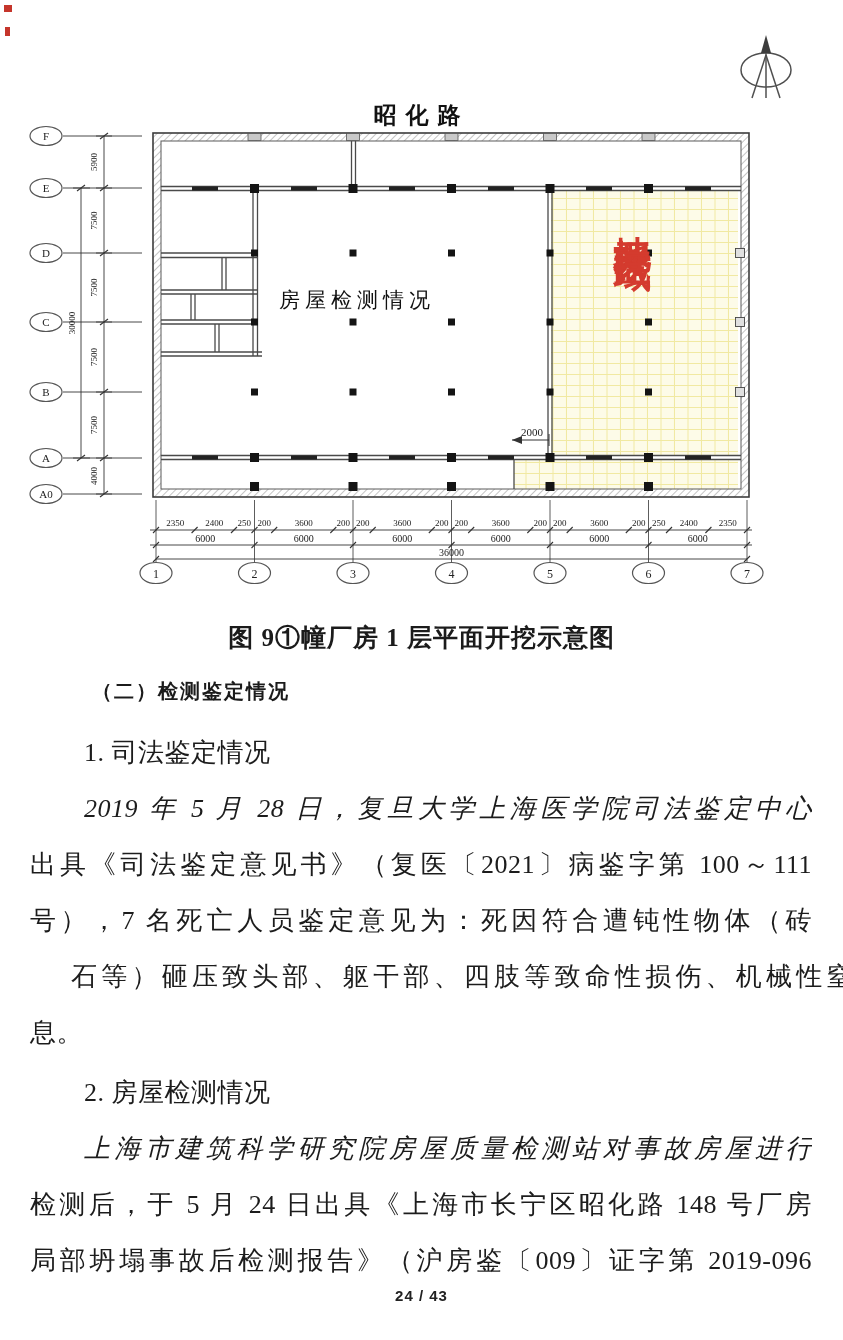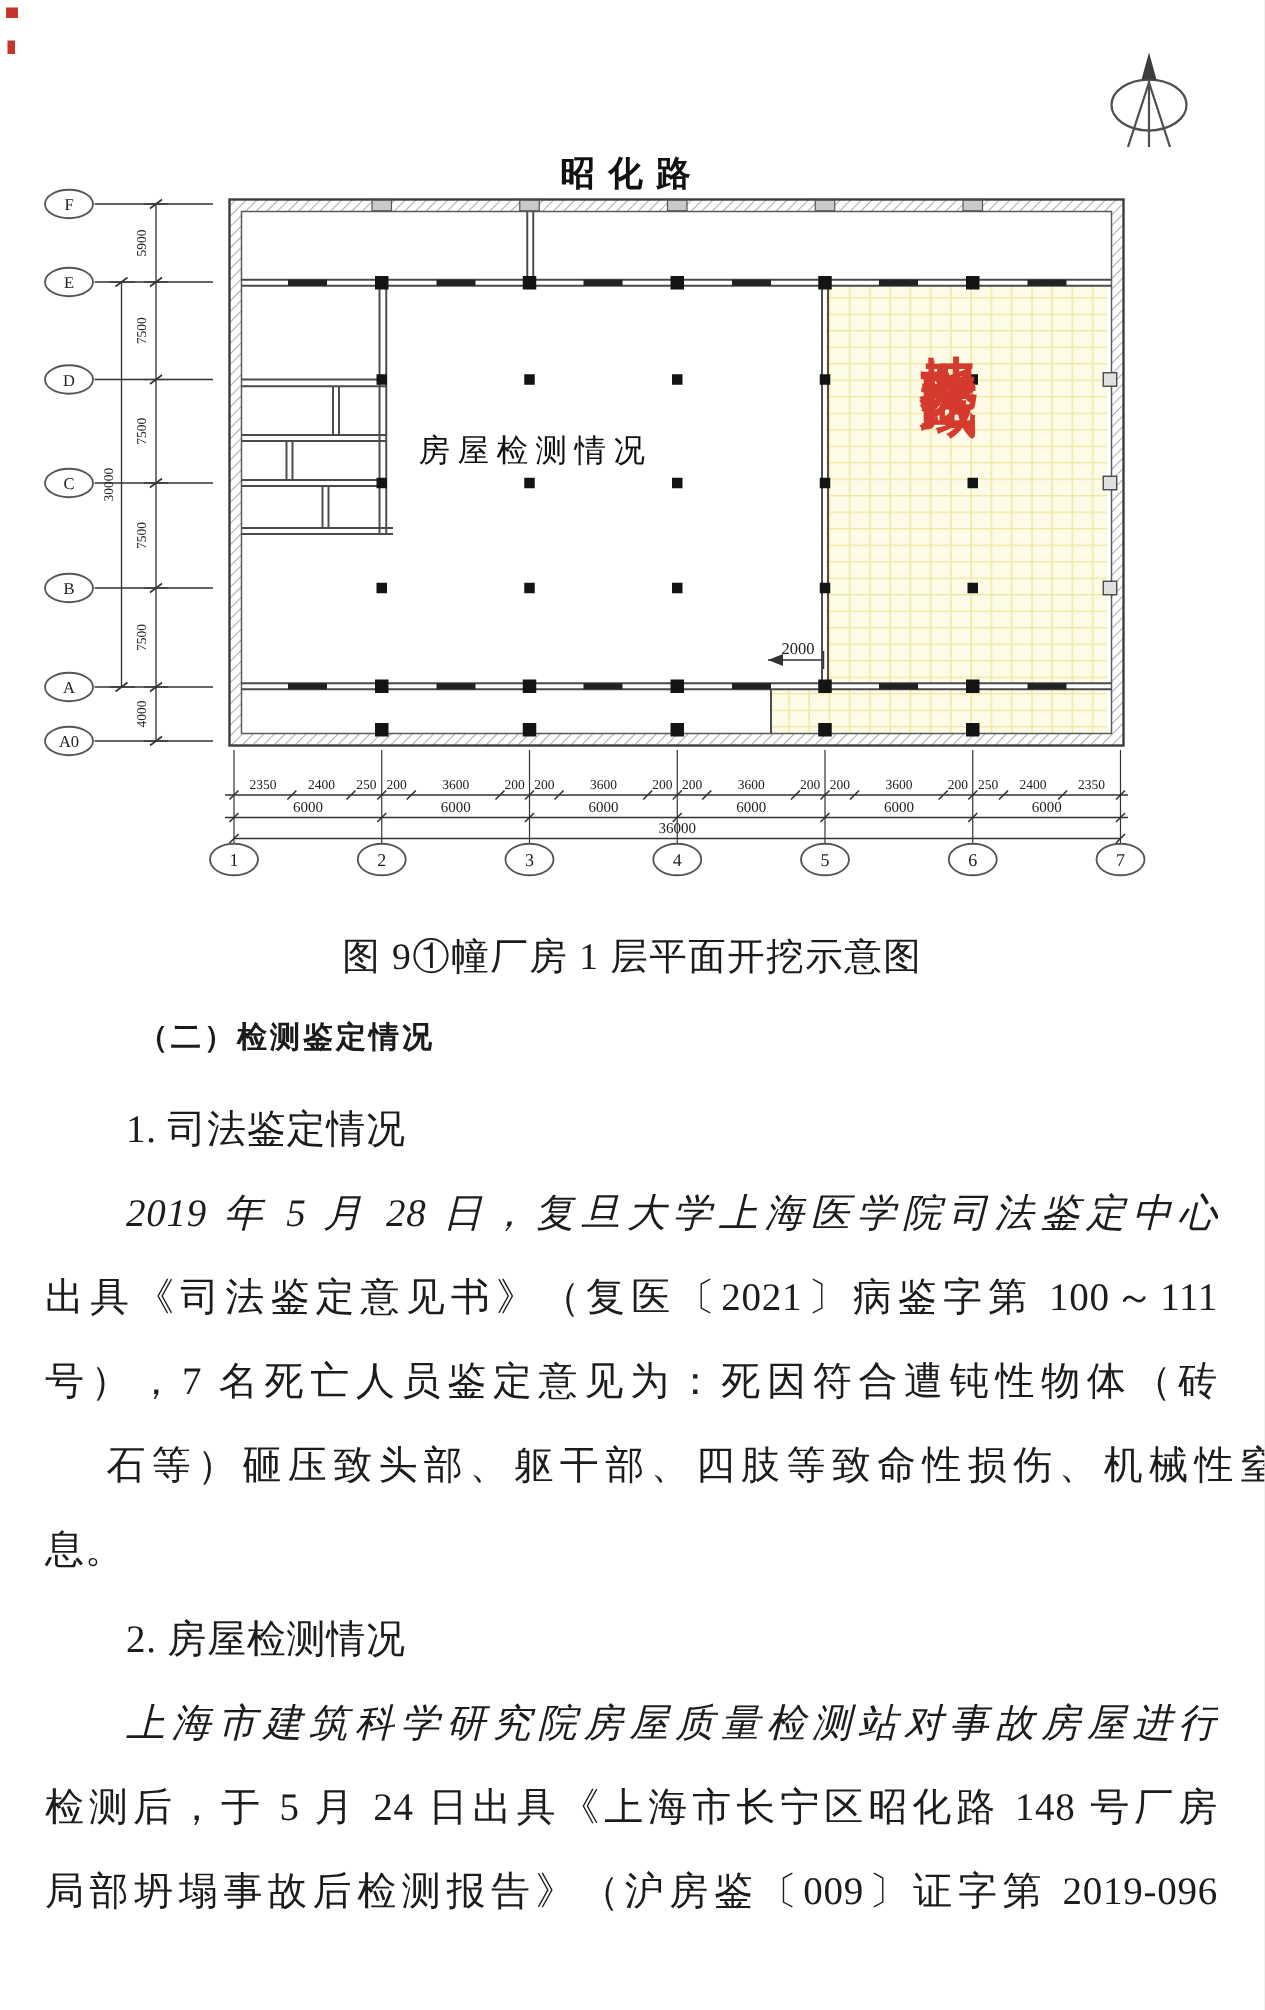--- a/index.html
+++ b/index.html
@@ -11,21 +11,21 @@
   .art2{left:5px;top:27px;width:5px;height:9px;}
   .road{position:absolute;top:100px;left:0;width:843px;box-sizing:border-box;
         text-align:center;font-size:23px;font-weight:700;letter-spacing:9px;color:#111;
         font-family:"Liberation Sans","DejaVu Sans",sans-serif;}
   .unit{position:absolute;left:279px;top:286px;font-size:21px;letter-spacing:5px;color:#111;
         font-family:"Liberation Sans","DejaVu Sans",sans-serif;white-space:nowrap;}
   .excv{position:absolute;left:607px;top:206px;writing-mode:vertical-rl;text-orientation:upright;
         font-family:"Liberation Sans","DejaVu Sans",sans-serif;font-weight:700;font-size:37px;
         letter-spacing:4px;color:#d43b2e;}
   .caption{position:absolute;top:621px;left:0;width:843px;text-align:center;font-size:25px;
-        letter-spacing:1px;color:#1b1b1b;}
+        letter-spacing:1px;color:#1b1b1b;font-weight:bold;}
   .heading{position:absolute;top:678px;left:92px;font-size:20px;font-weight:700;letter-spacing:2px;}
   .bl{position:absolute;left:30px;width:782px;font-size:26px;color:#1c1c1c;white-space:nowrap;
       letter-spacing:.5px;line-height:34px;height:34px;}
   .jz{text-align:justify;text-align-last:justify;white-space:normal;overflow:hidden;}
   .ind{text-indent:54px;font-style:italic;}
   .li{left:84px;width:auto;}
   .last{width:auto;}
   .footer{position:absolute;top:1287px;left:0;width:843px;text-align:center;font-size:15px;
         font-weight:700;letter-spacing:1px;color:#222;
         font-family:"Liberation Sans","DejaVu Sans",sans-serif;}
@@ -310,13 +310,14 @@
       <div class="bl jz" style="top: 848px;">出具《司法鉴定意见书》（复医〔2021〕病鉴字第 100～111</div>
       <div class="bl jz" style="top: 904px;">号），7 名死亡人员鉴定意见为：死因符合遭钝性物体（砖</div>
       <div class="bl jz" style="top: 960px; margin-left: 41px;">石等）砸压致头部、躯干部、四肢等致命性损伤、机械性窒</div>
       <div class="bl last" style="top: 1016px;">息。</div>
       <div class="bl li" style="top: 1076px;">2. 房屋检测情况</div>
       <div class="bl jz ind" style="top: 1132px;">上海市建筑科学研究院房屋质量检测站对事故房屋进行</div>
       <div class="bl jz" style="top: 1188px;">检测后，于 5 月 24 日出具《上海市长宁区昭化路 148 号厂房</div>
       <div class="bl jz" style="top: 1244px;">局部坍塌事故后检测报告》（沪房鉴〔009〕证字第 2019-096</div>
     </div>
 
+  <div class="footer">24 / 43</div>
 </div>
 
 </body></html>

